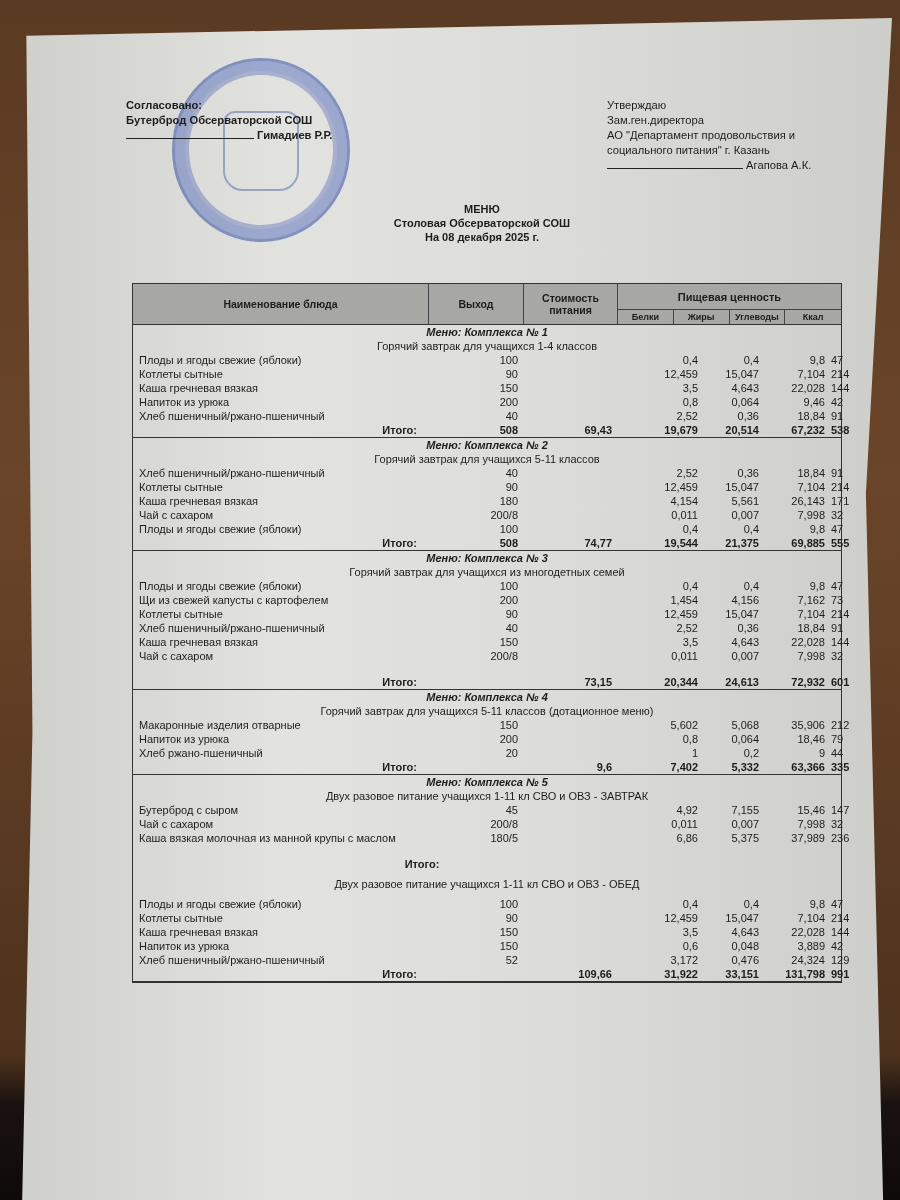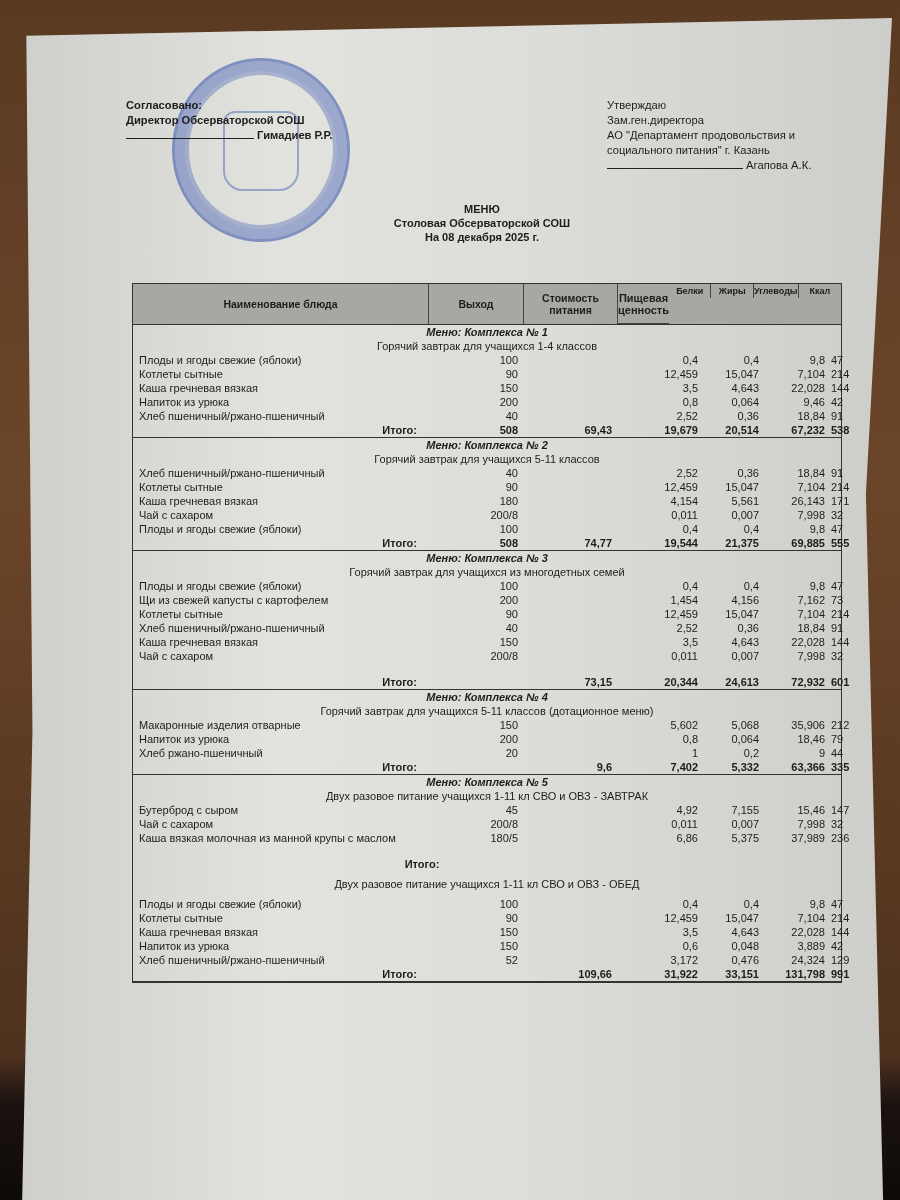--- a/index.html
+++ b/index.html
@@ -27,21 +27,21 @@
   .stamp-inner {
     position: absolute; left: 48px; top: 50px; width: 72px; height: 76px;
     border: 2px solid rgba(60,90,170,0.45); border-radius: 12px 12px 20px 20px;
   }
   .title-block { position: absolute; left: 0; width: 920px; top: 184px; text-align: center; font-size: 11px; font-weight: bold; line-height: 14px; }
 
   .tbl { position: absolute; left: 110px; top: 245px; width: 708px; border: 1.5px solid #333; font-size: 11px; margin-top: 20px; }
   .thead { display: grid; grid-template-columns: 296px 95px 94px 1fr; background: #a7a8a4; border-bottom: 1.5px solid #333; height: 40px; font-weight: bold; font-size: 10.5px; }
   .thead > div { border-right: 1px solid #444; display: flex; align-items: center; justify-content: center; text-align: center; }
   .thead > div:last-child { border-right: none; }
-  .nv { align-items: stretch !important; }
+  .nv { flex-direction: column; align-items: stretch !important; }
   .nv-top { flex: 1; display: flex; align-items: center; justify-content: center; font-size: 11px; border-bottom: 1px solid #444; }
   .nv-sub { display: grid; grid-template-columns: 1fr 1fr 1fr 1fr; height: 14px; font-size: 9px; }
   .nv-sub div { border-right: 1px solid #444; text-align: center; line-height: 14px; }
   .nv-sub div:last-child { border-right: none; }
 
   .section { border-bottom: 1.5px solid #333; }
   .sec-title { text-align: center; font-weight: bold; font-style: italic; line-height: 14px; font-size: 11px; }
   .sec-sub { text-align: center; line-height: 14px; }
   .row { display: grid; grid-template-columns: 296px 95px 94px 86px 61px 66px 1fr; line-height: 14px; }
   .row > div { white-space: nowrap; }
@@ -55,21 +55,21 @@
 <body>
 
 <div class="paper">
 
   <div class="stamp">
     <div class="stamp-inner"></div>
   </div>
 
   <div class="hdr hdr-left">
     <div>Согласовано:</div>
-    <div>Директор Обсерваторской СОШ</div>
+    <div>Бутерброд Обсерваторской СОШ</div>
     <div><span class="sigline" style="width:128px"></span> <span>Гимадиев Р.Р.</span></div>
   </div>
 
   <div class="hdr hdr-right">
     <div>Утверждаю</div>
     <div>Зам.ген.директора</div>
     <div>АО "Департамент продовольствия и</div>
     <div>социального питания" г. Казань</div>
     <div><span class="sigline" style="width:136px"></span> <span>Агапова А.К.</span></div>
   </div>

